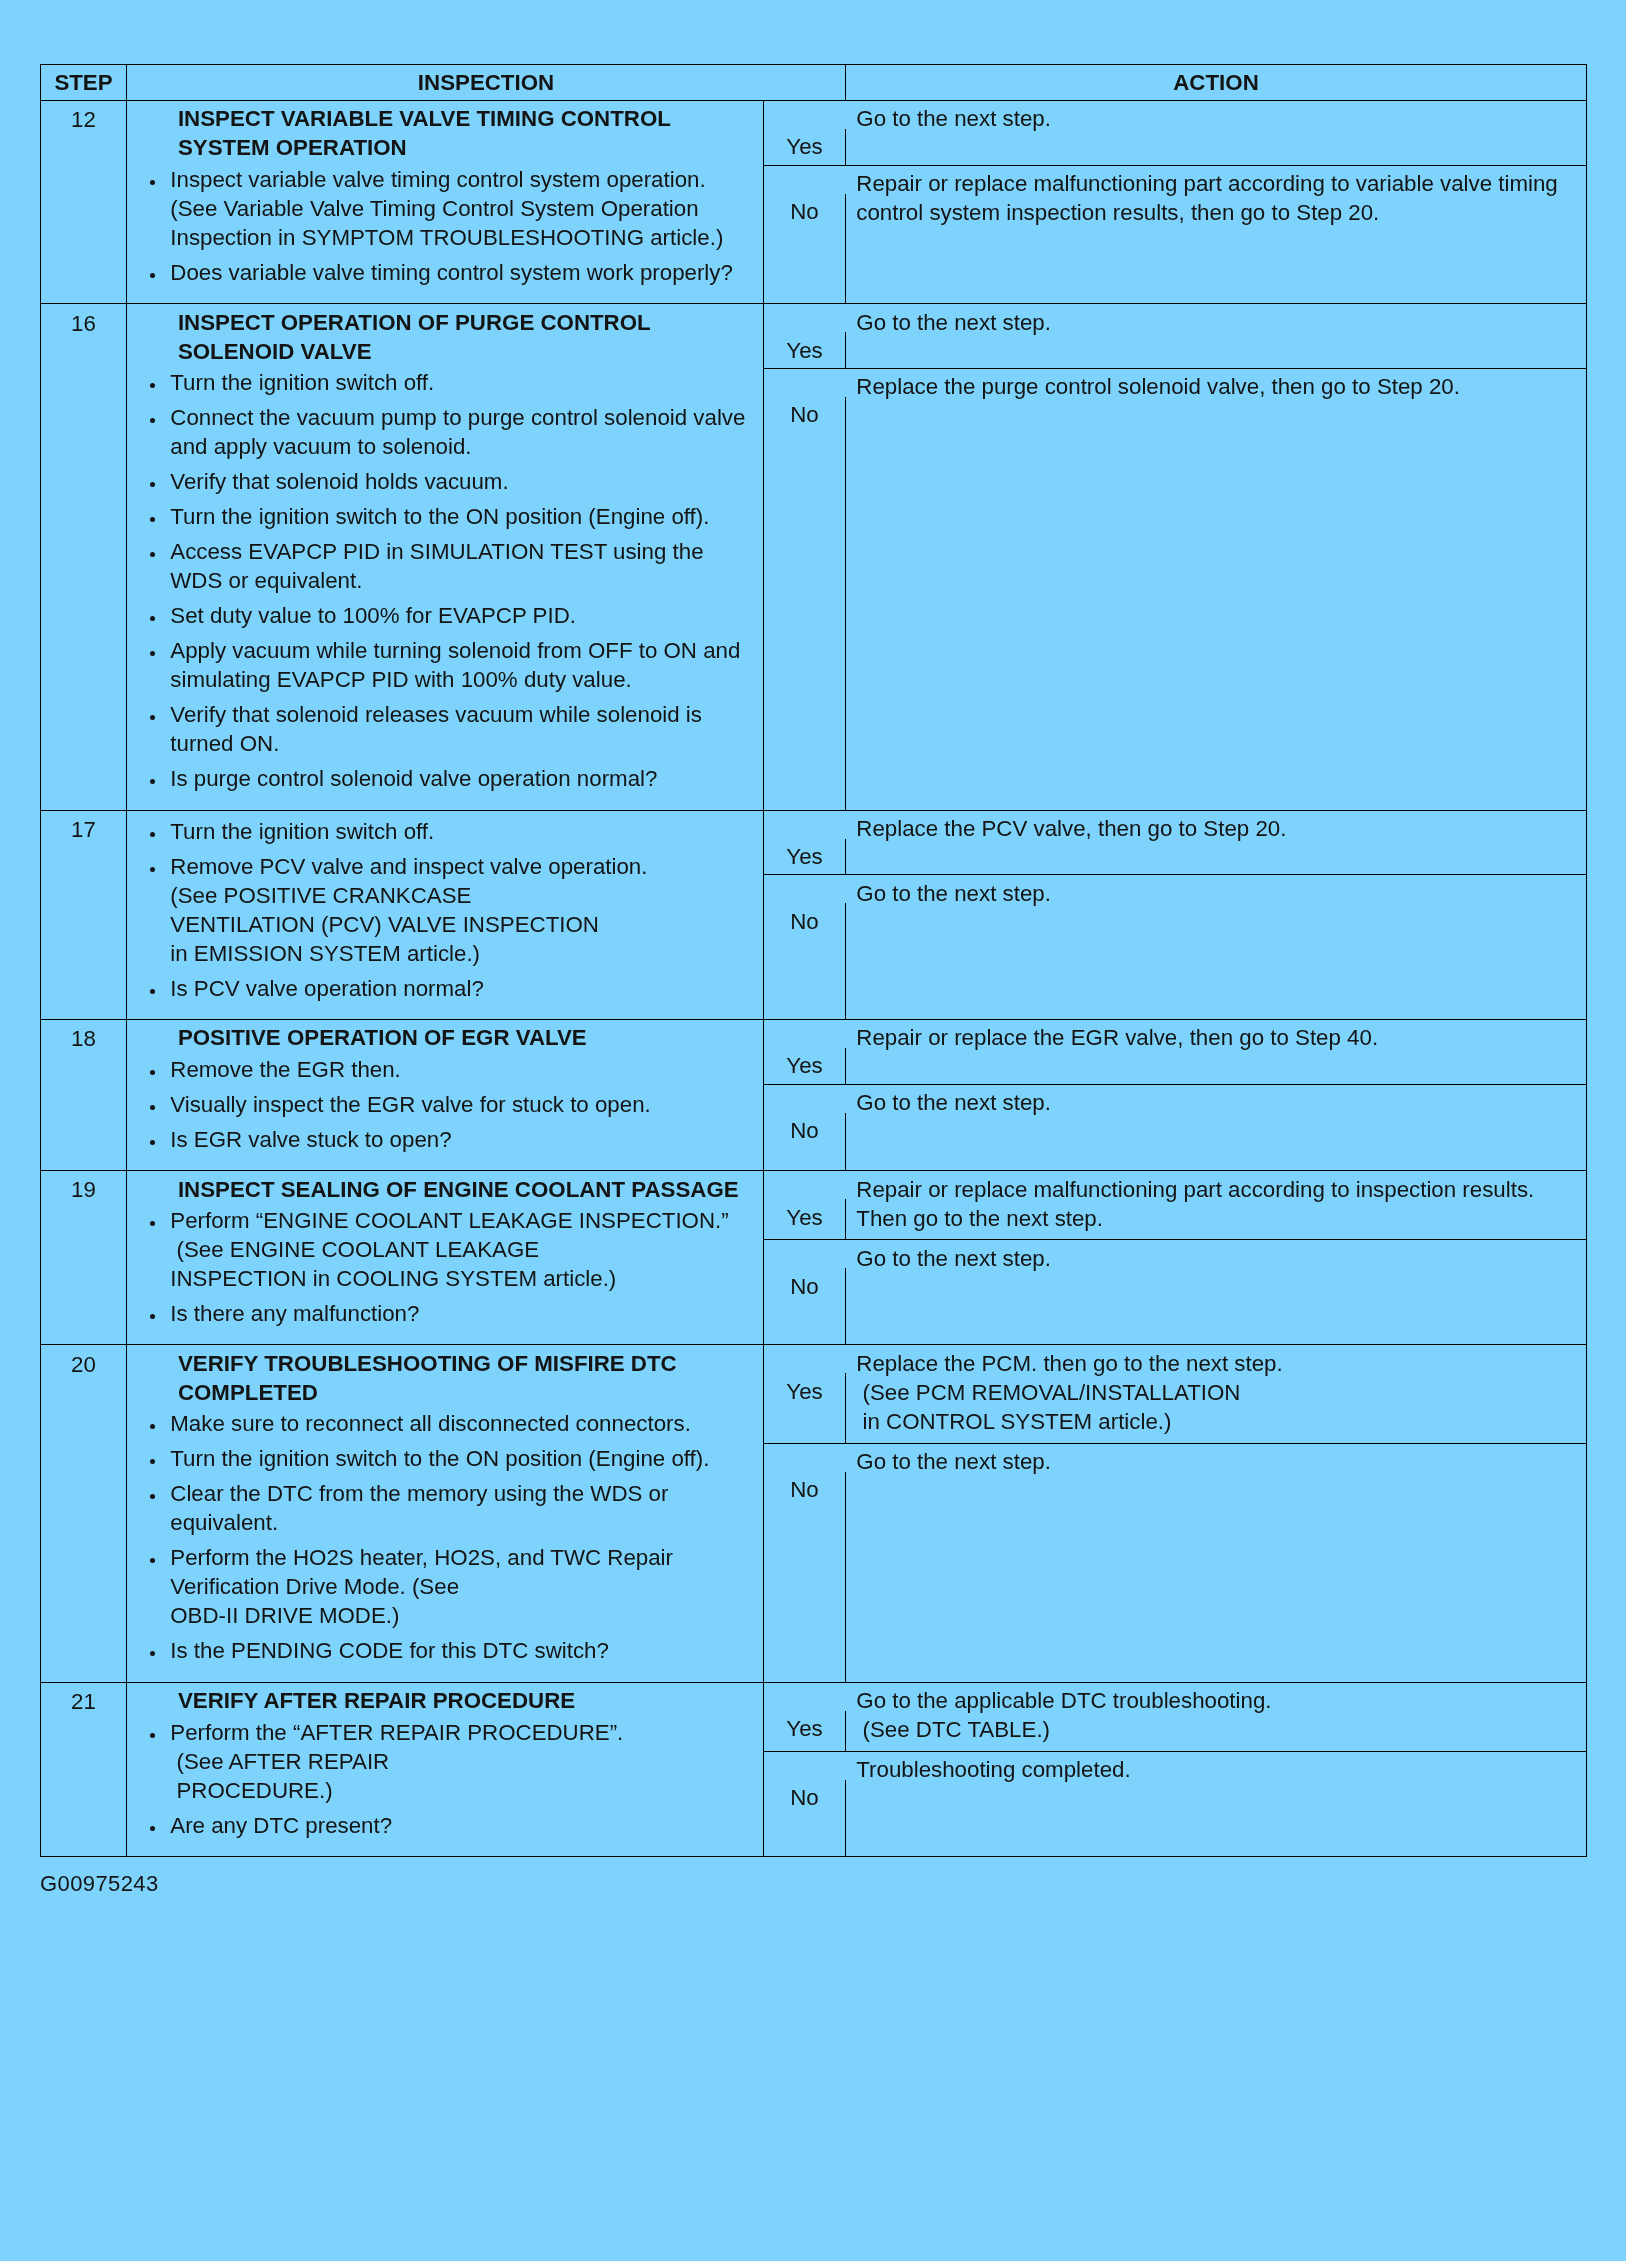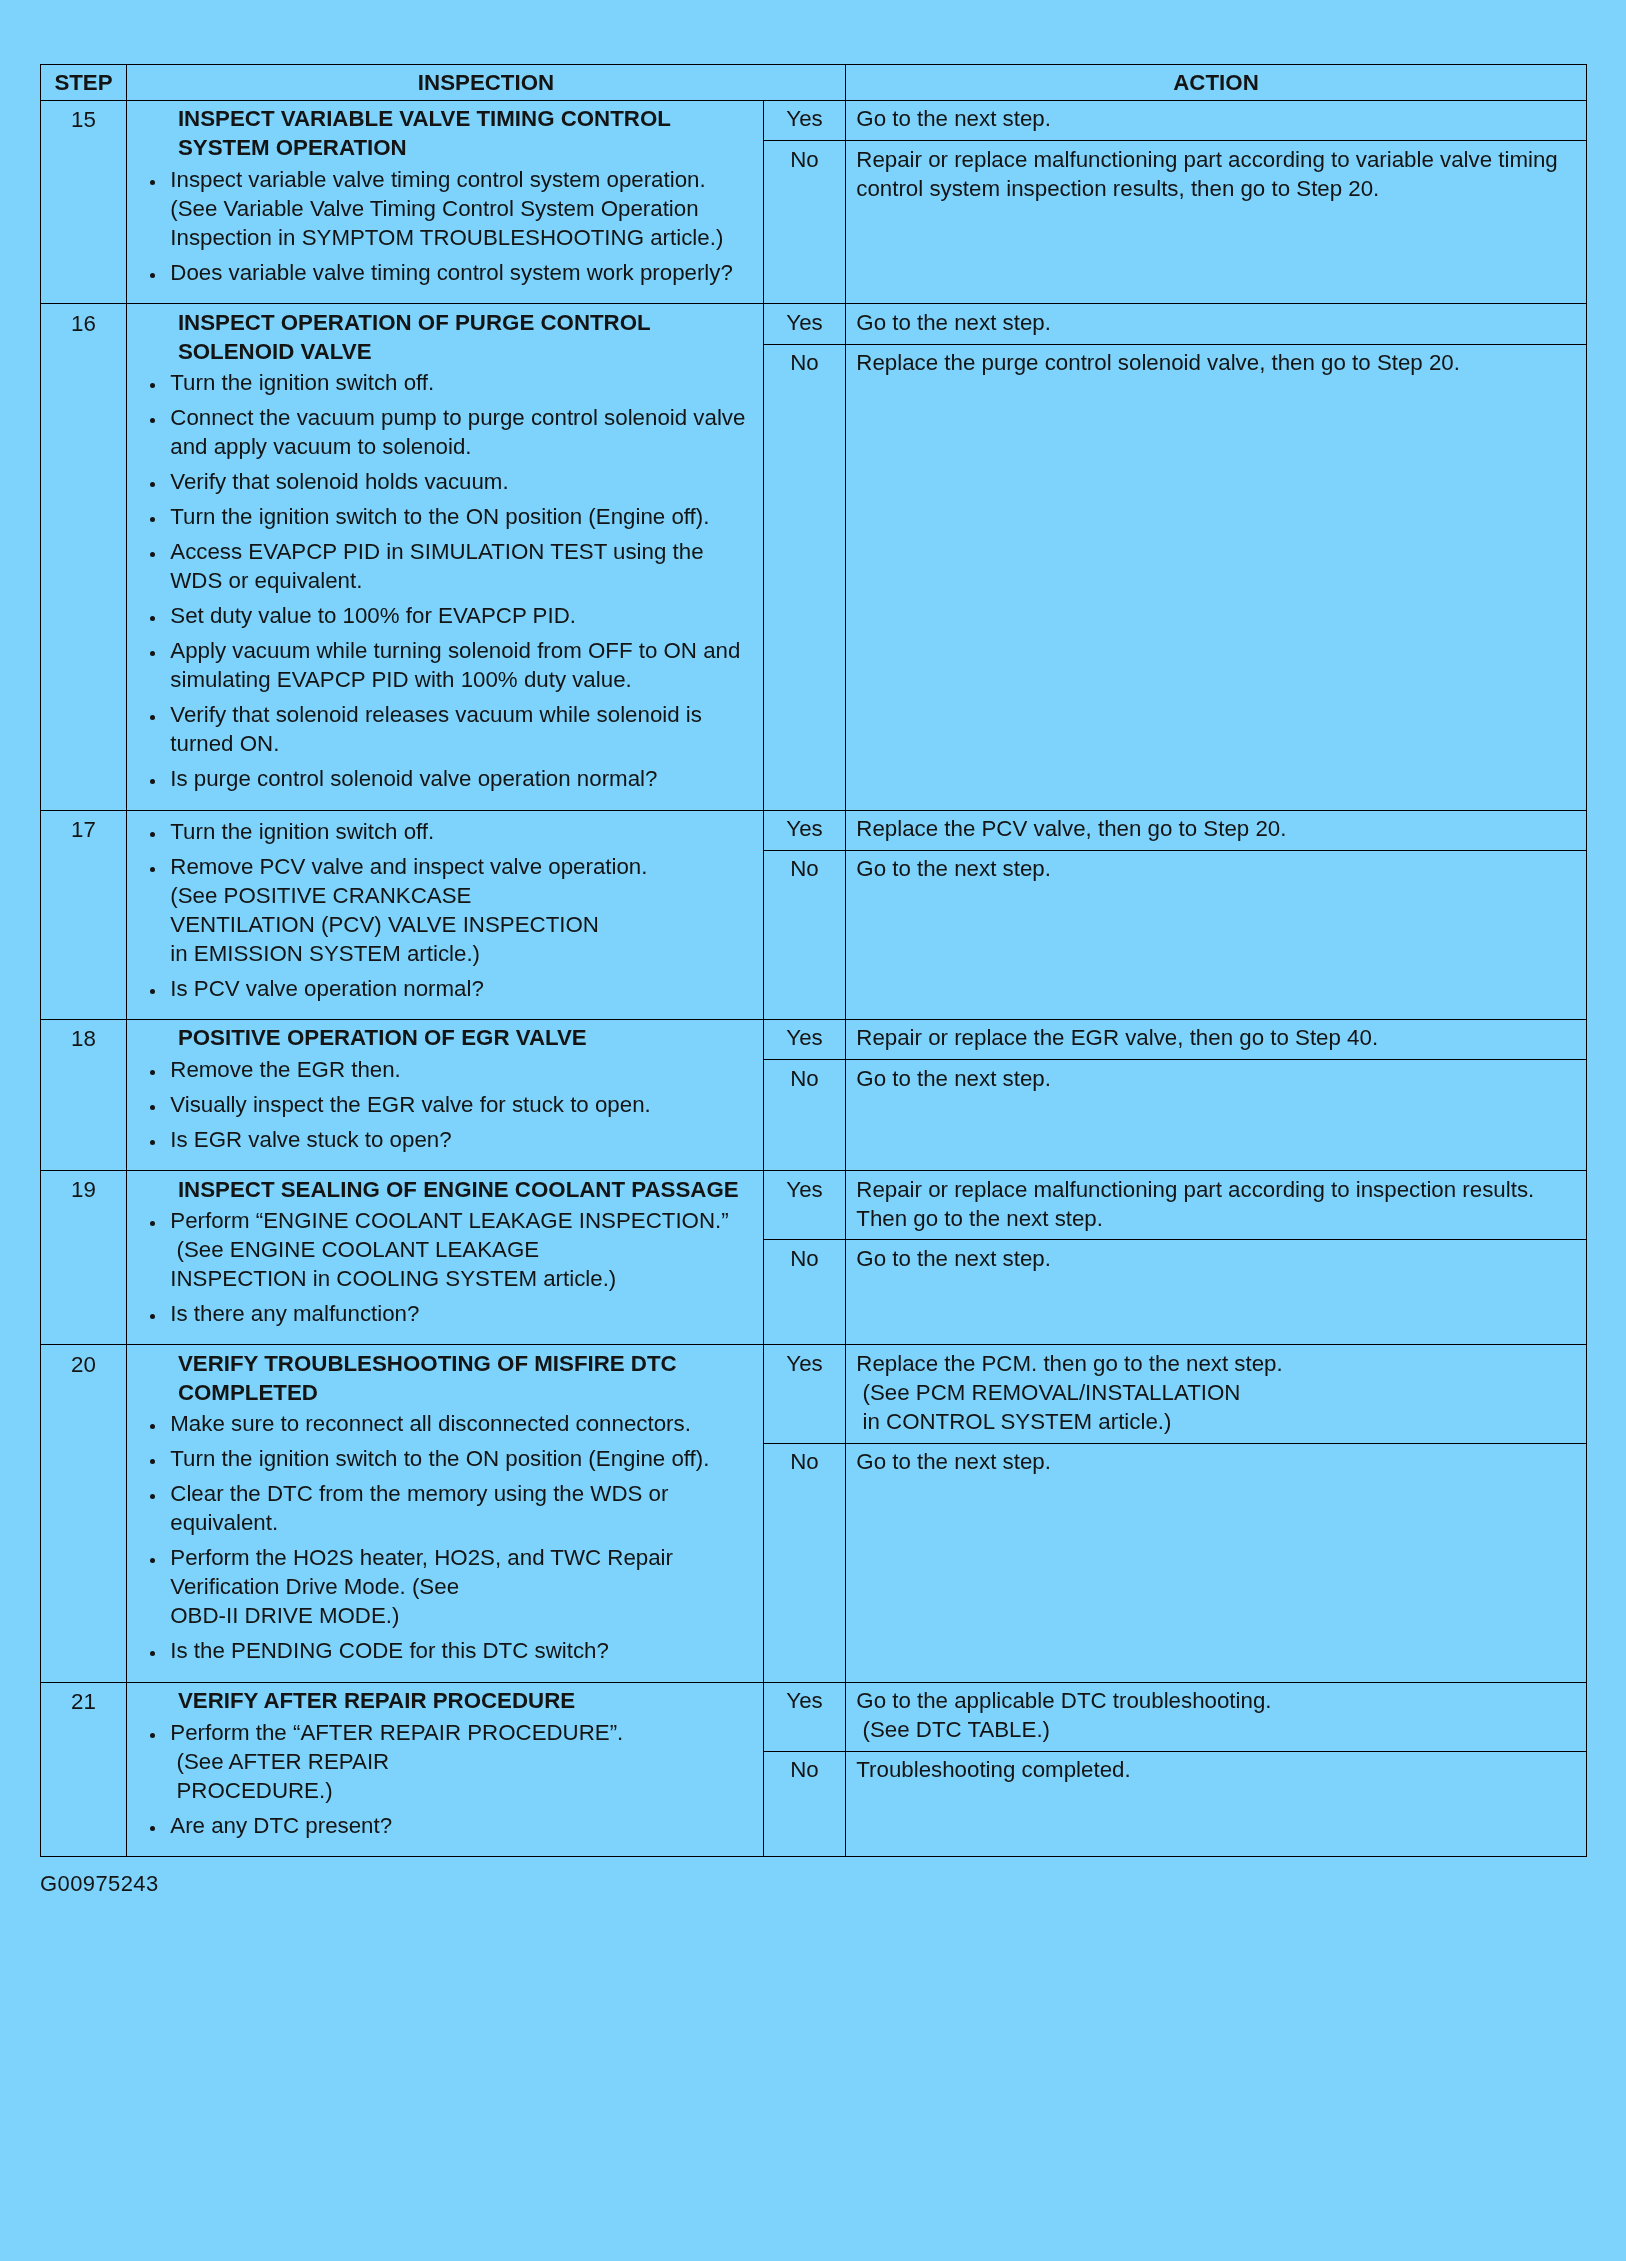--- a/index.html
+++ b/index.html
@@ -49,20 +49,21 @@
     padding: 3.4px 6.9px 10.3px 6.9px;
   }
   .c-yes   { grid-column: 3; grid-row: 1; }
   .c-yesact{ grid-column: 4; grid-row: 1; }
   .c-no    { grid-column: 3; grid-row: 2; }
   .c-noact { grid-column: 4; grid-row: 2; }
   .c-yes, .c-no {
     border-right: 1.7px solid #000;
     text-align: center;
     padding: 3.4px 1.7px;
+    margin-top: 28px;
   }
   .c-yes, .c-yesact { border-bottom: 1.7px solid #000; }
   .c-yesact, .c-noact {
     padding: 3.4px 10.3px 6.9px 10.3px;
     white-space: pre-wrap;
   }
   .insp-title { font-weight: bold; margin-left: 44px; }
   .c-insp ul { margin: 2.6px 0 0 0; padding-left: 33px; }
   .c-insp li {
     margin: 1.7px 0 6px 0;
@@ -82,21 +83,21 @@
 <div class="page">
   <div class="table">
 
     <div class="thead">
       <div class="h-step">STEP</div>
       <div class="h-insp">INSPECTION</div>
       <div class="h-act">ACTION</div>
     </div>
 
     <div class="trow">
-      <div class="c-step">15</div>
+      <div class="c-step">12</div>
       <div class="c-insp">
         <div class="insp-title">INSPECT VARIABLE VALVE TIMING CONTROL SYSTEM OPERATION</div>
         <ul>
           <li>Inspect variable valve timing control system operation.
 (See Variable Valve Timing Control System Operation Inspection in SYMPTOM TROUBLESHOOTING article.)</li>
           <li>Does variable valve timing control system work properly?</li>
         </ul>
       </div>
       <div class="c-yes">Yes</div>
       <div class="c-yesact">Go to the next step.</div>

